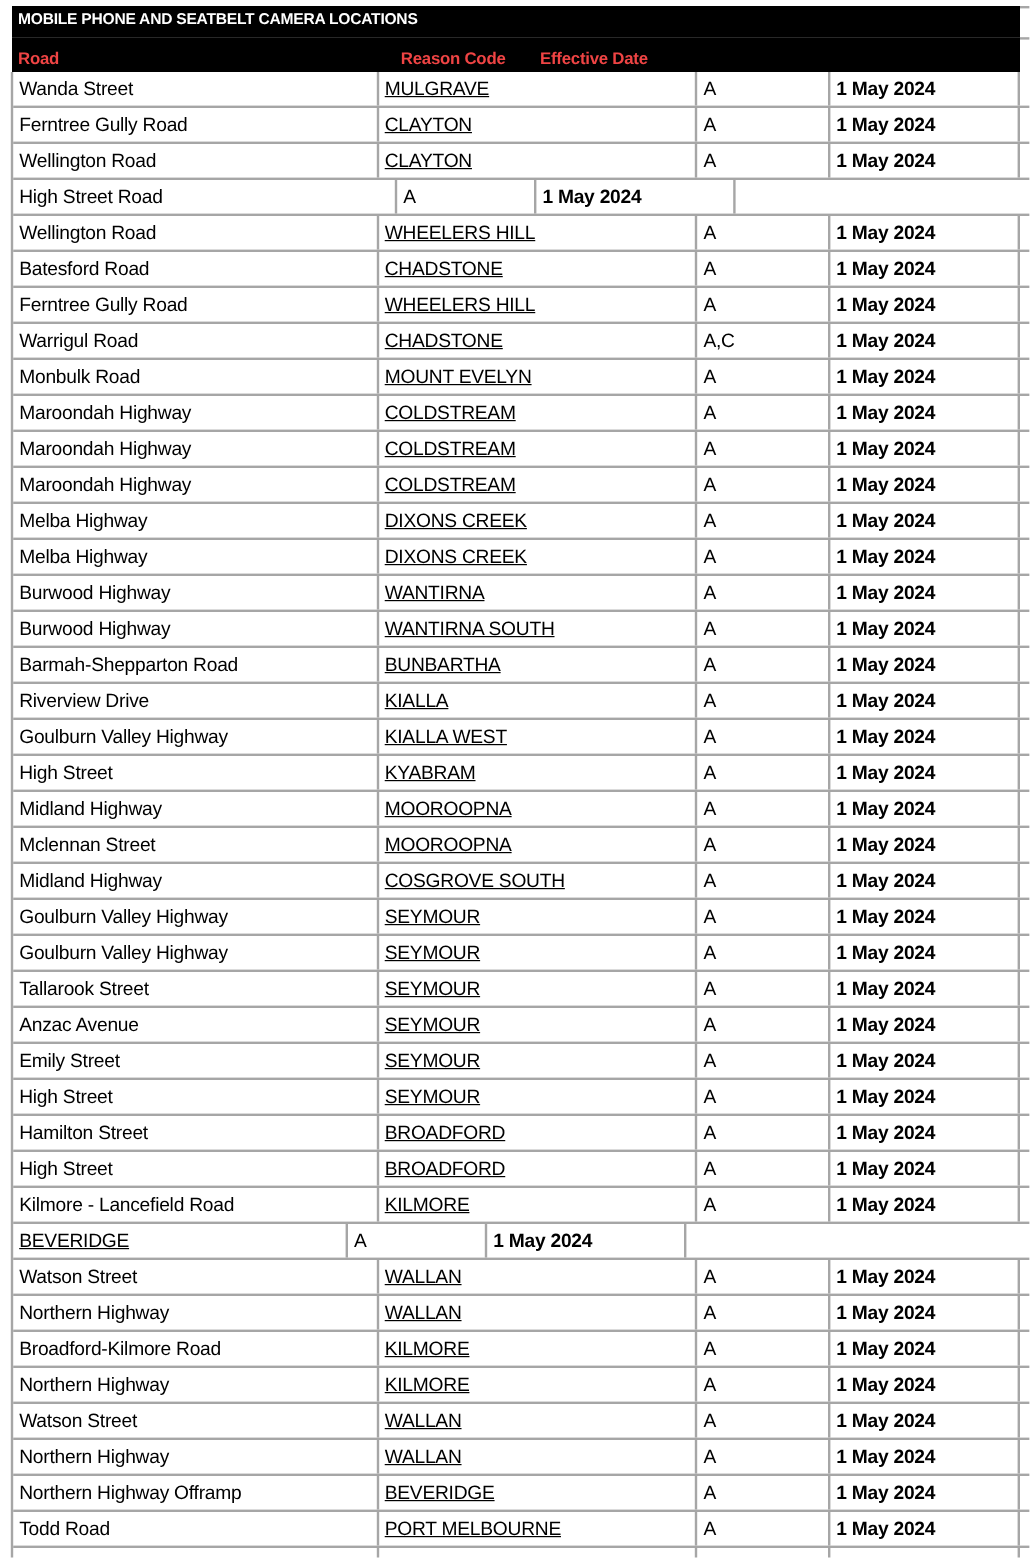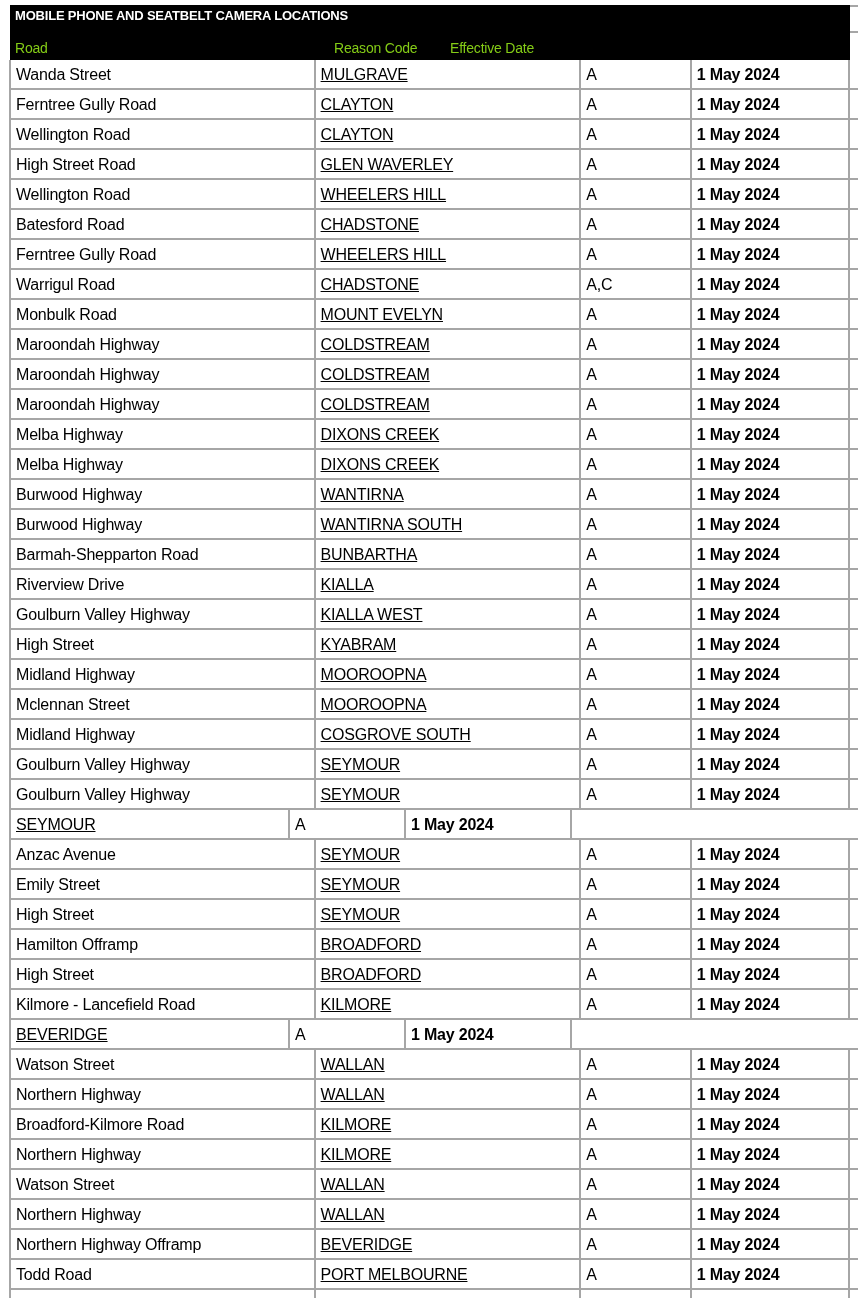--- a/index.html
+++ b/index.html
@@ -7,22 +7,22 @@
       width: 858px; height: 1298px; overflow: hidden; position: relative;
       font-family: "Liberation Sans", sans-serif; color: #000;
     }
     .sheet { position: absolute; left: 10px; top: 5px; width: 840px; }
     .title-row {
       height: 26px; background: #000; color: #fff;
       font-size: 13px; font-weight: bold; line-height: 22px;
       padding-left: 5px; box-sizing: border-box; letter-spacing: -0.2px;
     }
     .header-row {
-      height: 29px; background: #000; color: #84cc16; display: flex;
-      font-size: 14px; letter-spacing: -0.2px;
+      height: 29px; background: #000; color: #ef4444; display: flex;
+      font-size: 14px; letter-spacing: -0.2px; font-weight: bold;
     }
     .header-row > div { box-sizing: border-box; padding-left: 5px; line-height: 34px; }
     .c1 { width: 319px; }
     .c2 { width: 239px; }
     .c3 { width: 116px; }
     .c4 { width: 166px; }
     .rows { border-left: 2px solid #a6a6a6; margin-left: -1px; }
     .row { display: flex; height: 30px; border-bottom: 2px solid #a6a6a6; box-sizing: border-box; }
     .row > div {
       box-sizing: border-box; padding-left: 5px; font-size: 16px; line-height: 30px;
@@ -61,21 +61,20 @@
         <div class="c4">1 May 2024</div>
       </div>
       <div class="row">
         <div class="c1">Wellington Road</div>
         <div class="c2">CLAYTON</div>
         <div class="c3">A</div>
         <div class="c4">1 May 2024</div>
       </div>
       <div class="row">
         <div class="c1">High Street Road</div>
-        <div class="c2">GLEN WAVERLEY</div>
         <div class="c3">A</div>
         <div class="c4">1 May 2024</div>
       </div>
       <div class="row">
         <div class="c1">Wellington Road</div>
         <div class="c2">WHEELERS HILL</div>
         <div class="c3">A</div>
         <div class="c4">1 May 2024</div>
       </div>
       <div class="row">
@@ -192,20 +191,21 @@
         <div class="c3">A</div>
         <div class="c4">1 May 2024</div>
       </div>
       <div class="row">
         <div class="c1">Goulburn Valley Highway</div>
         <div class="c2">SEYMOUR</div>
         <div class="c3">A</div>
         <div class="c4">1 May 2024</div>
       </div>
       <div class="row">
+        <div class="c1">Tallarook Street</div>
         <div class="c2">SEYMOUR</div>
         <div class="c3">A</div>
         <div class="c4">1 May 2024</div>
       </div>
       <div class="row">
         <div class="c1">Anzac Avenue</div>
         <div class="c2">SEYMOUR</div>
         <div class="c3">A</div>
         <div class="c4">1 May 2024</div>
       </div>
@@ -215,21 +215,21 @@
         <div class="c3">A</div>
         <div class="c4">1 May 2024</div>
       </div>
       <div class="row">
         <div class="c1">High Street</div>
         <div class="c2">SEYMOUR</div>
         <div class="c3">A</div>
         <div class="c4">1 May 2024</div>
       </div>
       <div class="row">
-        <div class="c1">Hamilton Offramp</div>
+        <div class="c1">Hamilton Street</div>
         <div class="c2">BROADFORD</div>
         <div class="c3">A</div>
         <div class="c4">1 May 2024</div>
       </div>
       <div class="row">
         <div class="c1">High Street</div>
         <div class="c2">BROADFORD</div>
         <div class="c3">A</div>
         <div class="c4">1 May 2024</div>
       </div>

